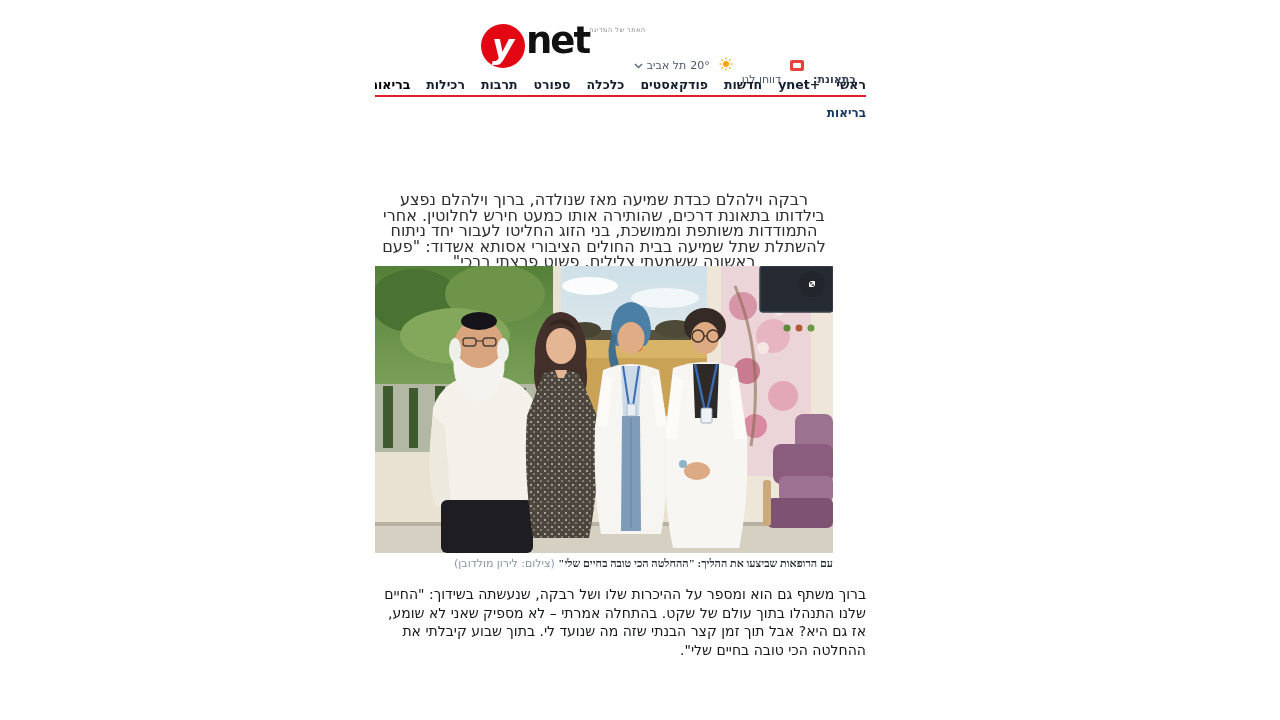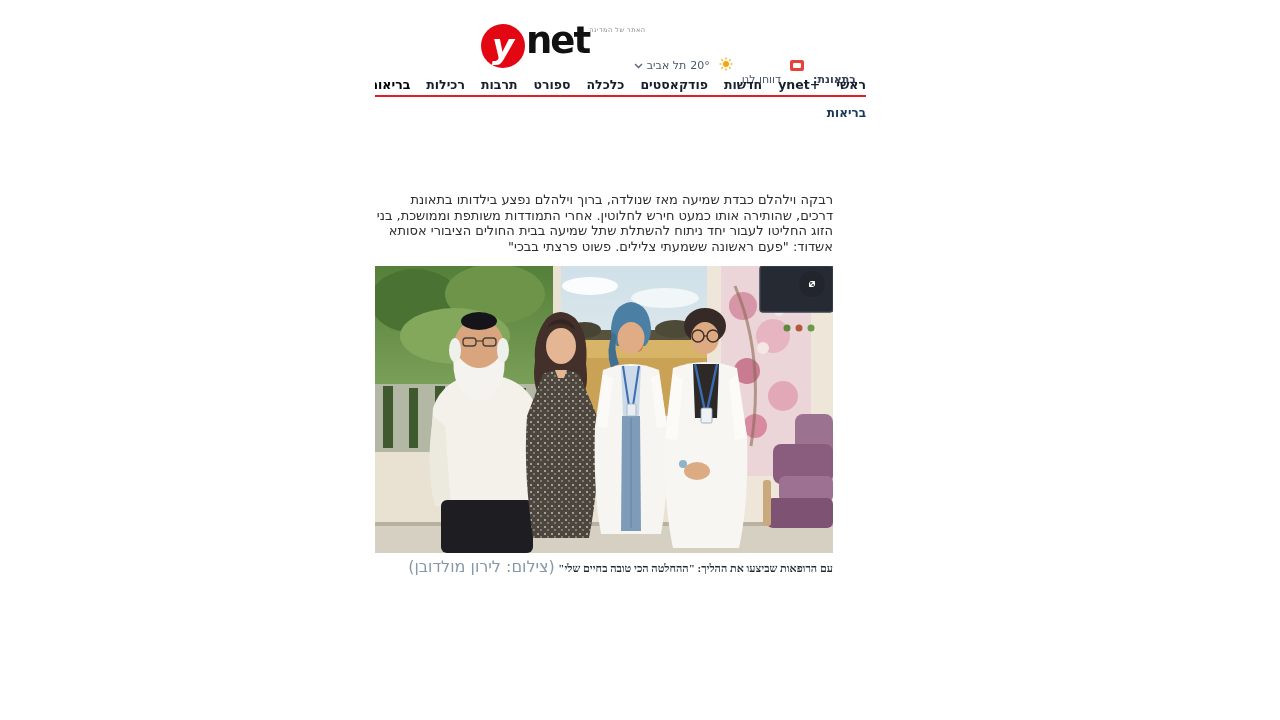--- a/index.html
+++ b/index.html
@@ -27,31 +27,31 @@
   .nav { position:absolute; top:77px; right:0; width:491px; height:20px; display:flex; gap:16px;
          font-size:12.5px; font-weight:bold; color:#15202e; white-space:nowrap; overflow:hidden;
          border-bottom:2px solid #dd1f26; }
   .nav-item { cursor:pointer; }
   .nav-item.active { color:#000; }
 
   
   .breadcrumb { position:absolute; top:106px; right:0; font-size:12px; font-weight:bold; color:#16375f; cursor:pointer; }
   .headline { position:absolute; top:126px; right:0; width:491px; font-size:24px; font-weight:bold;
               line-height:28px; color:#141414; text-align:right; }
-  .subhead  { position:absolute; top:192px; right:33px; width:458px; font-size:13px; line-height:15.5px;
-              color:#2e2e2e; text-align:right; }
+  .subhead  { position:absolute; top:192px; right:33px; width:458px; font-size:16px; line-height:15.5px;
+              color:#2e2e2e; text-align:center; }
 
   .photo { position:absolute; top:266px; right:33px; width:458px; height:287px; overflow:hidden; background:#e9e1d2; }
   .photo svg { display:block; }
   .photo-expand { position:absolute; top:5px; right:8px; width:26px; height:26px; border-radius:50%;
                   background:rgba(35,37,43,.82); display:flex; align-items:center; justify-content:center; cursor:pointer; }
 
   .caption { position:absolute; top:557px; right:33px; width:458px; font-size:11px; text-align:right; color:#1f2a33; }
   .caption .cap-bold { font-weight:bold;font-family:Liberation Serif, serif; }
-  .caption .cap-credit { color:#8798a7; font-size:16px; font-weight:normal; }
+  .caption .cap-credit { color:#8798a7; font-size:11px; font-weight:normal; }
 
   .body-text { position:absolute; top:585px; right:0; width:491px; font-size:14px; line-height:18.7px;
                font-weight:500; color:#16181b; text-align:right; }
 </style>
 </head>
 <body>
 
 <div class="viewport">
   <div class="column">
 
@@ -246,15 +246,16 @@
             <path d="M8 16 L16 8 M16 8 h-6 M16 8 v6 M8 16 h6 M8 16 v-6" stroke="#ffffff" stroke-width="2.2" fill="none" stroke-linecap="round"></path>
           </svg>
       </div>
     </div>
 
     <div class="caption">
       <span class="cap-bold">עם הרופאות שביצעו את ההליך: "ההחלטה הכי טובה בחיים שלי"</span>
       <span class="cap-credit">(צילום: לירון מולדובן)</span>
     </div>
 
+    <p class="body-text">ברוך משתף גם הוא ומספר על ההיכרות שלו ושל רבקה, שנעשתה בשידוך: "החיים שלנו התנהלו בתוך עולם של שקט. בהתחלה אמרתי – לא מספיק שאני לא שומע, אז גם היא? אבל תוך זמן קצר הבנתי שזה מה שנועד לי. בתוך שבוע קיבלתי את ההחלטה הכי טובה בחיים שלי".</p>
 
   </div>
 </div>
 
 </body></html>

